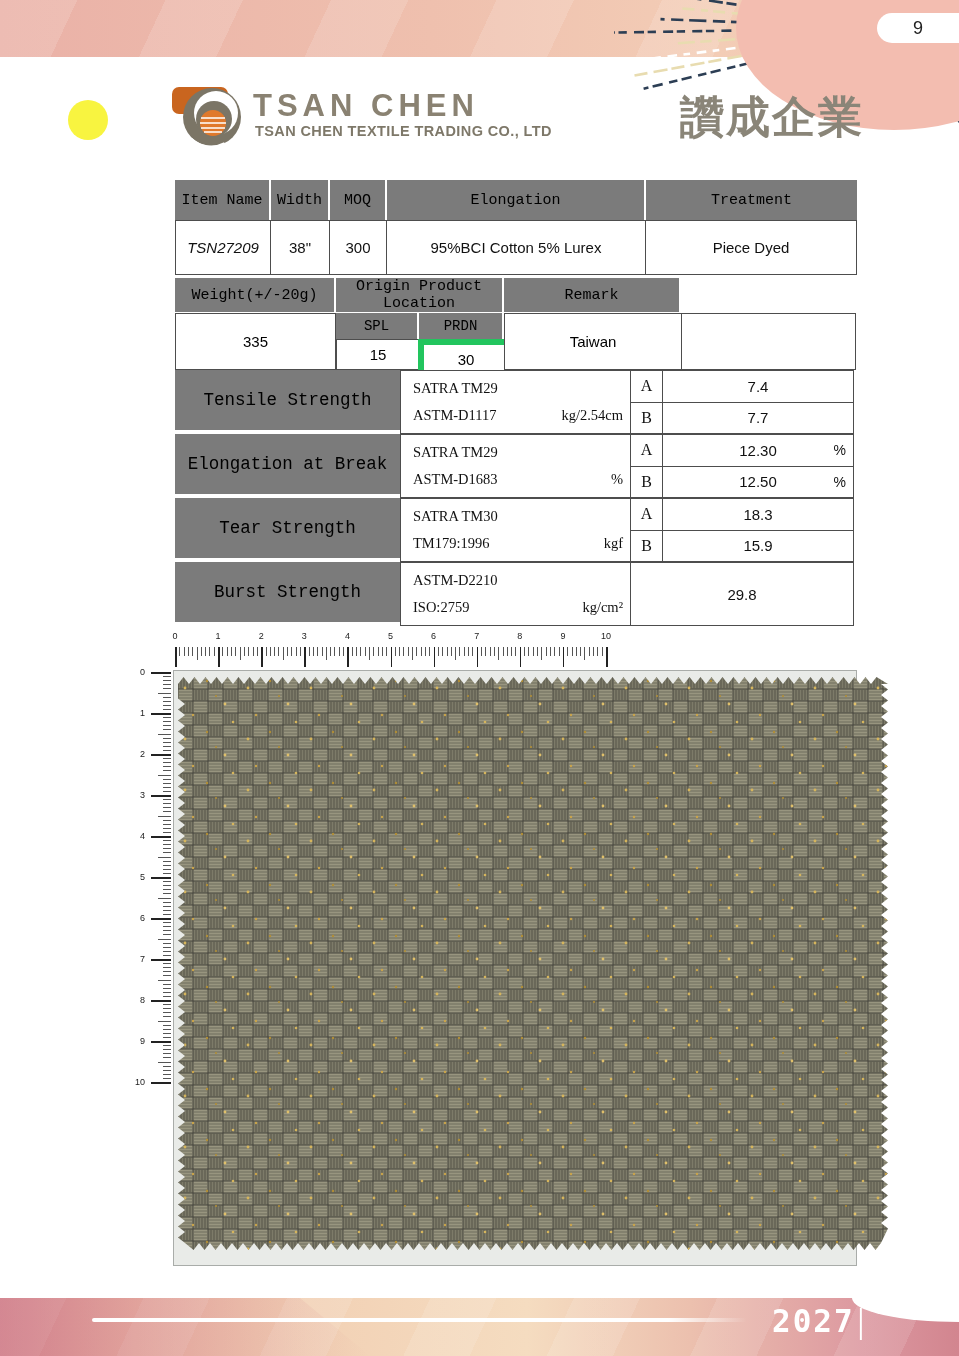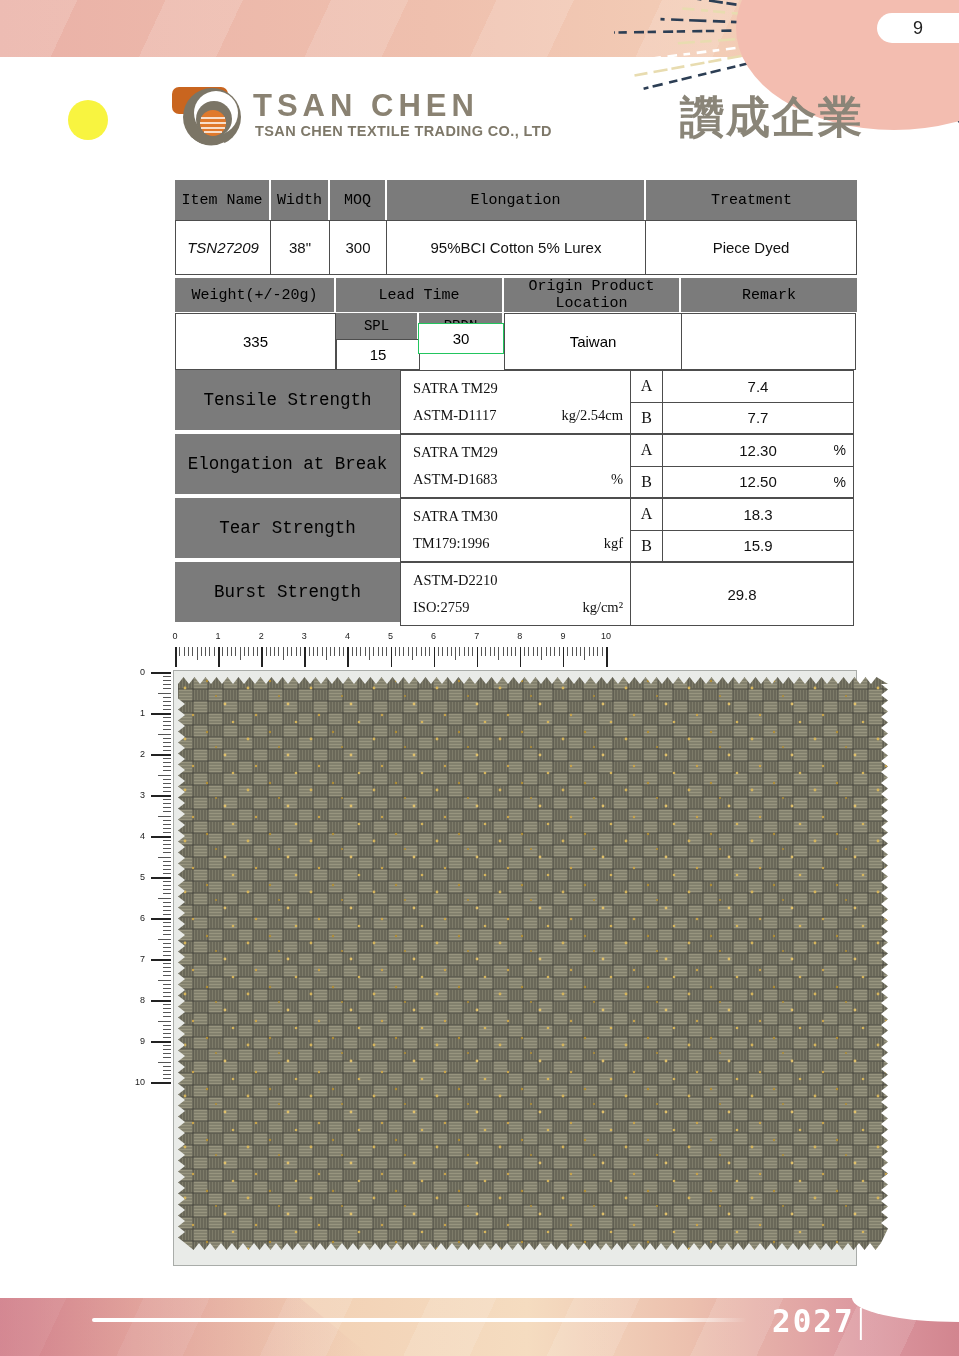--- a/index.html
+++ b/index.html
@@ -39,21 +39,21 @@
   .t1 .drow>div:first-child{margin-left:0;font-style:italic;}
 
   .t2{position:absolute;left:175px;top:278px;width:680px;height:110px;}
   .t2 .hrow{display:grid;grid-template-columns:159px 166px 175px 176px;gap:2px;height:33px;}
   .t2 .hrow>div{font-size:15px;}
   .t2 .wcell{position:absolute;left:0;top:35px;width:159px;height:55px;border:1px solid #4d4d4d;
     background:#fff;font-size:15px;}
   .t2 .splh{position:absolute;left:161px;top:35px;width:81px;height:26px;font-size:14px;}
   .t2 .prdnh{position:absolute;left:244px;top:35px;width:83px;height:26px;font-size:14px;}
   .t2 .splv{position:absolute;left:161px;top:61px;width:82px;height:29px;border:1px solid #4d4d4d;background:#fff;font-size:15px;}
-  .t2 .prdnv{position:absolute;left:244px;top:45px;width:84px;height:29px;border:1px solid #22c55e;background:#fff;font-size:15px;margin-left:-1px;}
+  .t2 .prdnv{position:absolute;left:244px;top:61px;width:84px;height:29px;border:6px solid #22c55e;background:#fff;font-size:15px;margin-left:-1px;}
   .t2 .origin{position:absolute;left:329px;top:35px;width:176px;height:55px;border:1px solid #4d4d4d;background:#fff;font-size:15px;}
   .t2 .remark{position:absolute;left:507px;top:35px;width:173px;height:55px;border:1px solid #4d4d4d;background:#fff;margin-left:-1px;font-size:15px;}
 
   .tests{position:absolute;left:175px;top:370px;width:680px;}
   .trow{position:relative;height:64px;text-align:right;}
   .tlabel{position:absolute;left:0;top:0;width:225px;height:60px;display:flex;align-items:center;
     justify-content:center;font-size:17.5px;}
   .tmethod{position:absolute;left:225px;top:0;width:232px;height:64px;border:1px solid #4d4d4d;
     background:#fff;box-sizing:border-box;font-family:"Liberation Serif",serif;font-size:14.5px;color:#111;}
   .tmethod .m1{position:absolute;left:12px;top:9px;}
@@ -200,21 +200,20 @@
       <div class="cellc">38"</div>
       <div class="cellc">300</div>
       <div class="cellc">95%BCI Cotton 5% Lurex</div>
       <div class="cellc">Piece Dyed</div>
     </div>
   </div>
 
   <div class="t2">
     <div class="hrow">
       <div class="gray cellc">Weight(+/-20g)</div>
-      <div class="gray cellc">Lead Time</div>
       <div class="gray cellc">Origin Product Location</div>
       <div class="gray cellc">Remark</div>
     </div>
     <div class="wcell cellc">335</div>
     <div class="splh gray cellc">SPL</div>
     <div class="prdnh gray cellc">PRDN</div>
     <div class="splv cellc">15</div>
     <div class="prdnv cellc">30</div>
     <div class="origin cellc">Taiwan</div>
     <div class="remark cellc"></div>

